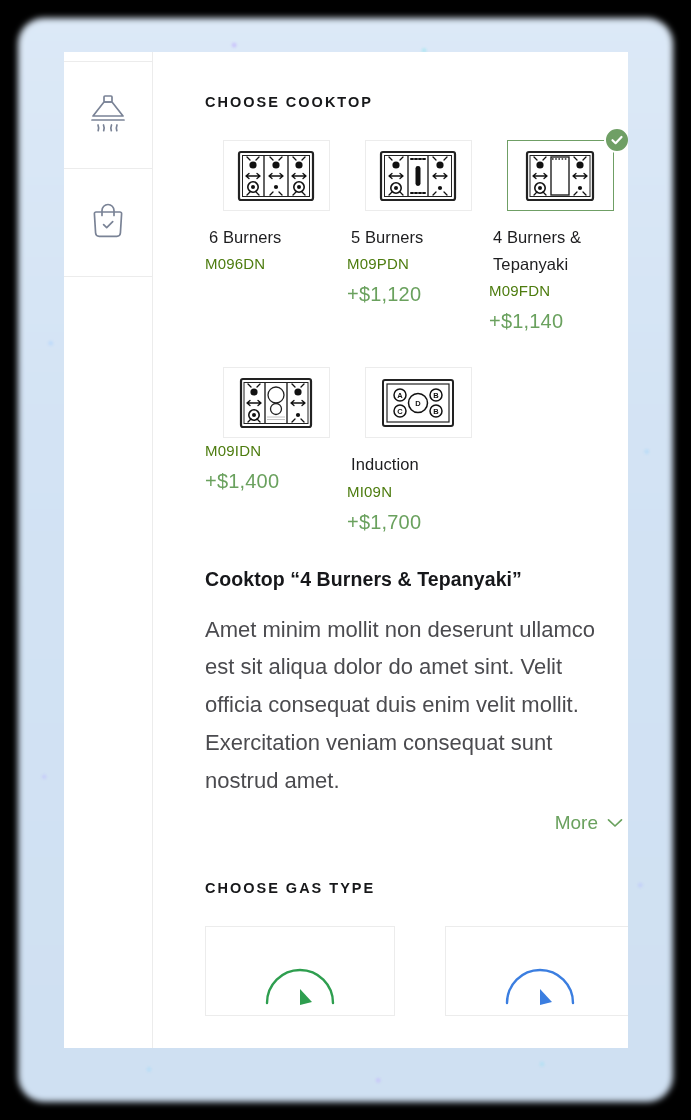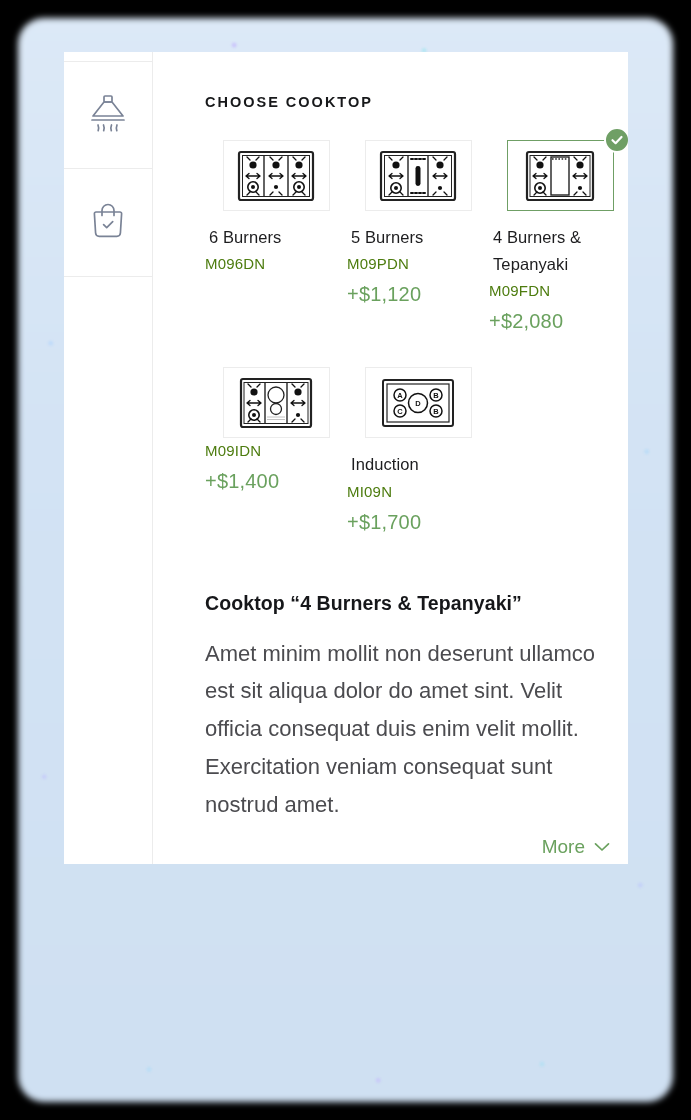--- a/index.html
+++ b/index.html
@@ -44,21 +44,21 @@
       radial-gradient(circle at 80% 96.5%, rgba(160,225,245,.45) 0 2px, transparent 3px);
     filter: blur(1.2px);
   }
 
   
   .page {
     position: absolute;
     left: 64px;
     top: 52px;
     width: 564px;
-    height: 812px;
+    height: 996px;
     background: #ffffff;
     overflow: hidden;
   }
 
   .page-inner {
     position: absolute;
     inset: 0;
     display: flex;
   }
 
@@ -159,39 +159,39 @@
     margin-top: 2px;
     font-size: 20px;
     line-height: 1.6;
     color: #6aa15e;
     letter-spacing: .2px;
   }
 
   .options.row2 { margin-top: 24px; }
 
   
-  .desc-block { margin-top: 48px; padding-right: 8px; }
+  .desc-block { margin-top: 24px; padding-right: 8px; }
   .desc-title {
     font-size: 19.5px;
     font-weight: bold;
     color: #16171a;
     letter-spacing: .1px;
   }
   .desc-body {
     margin-top: 20px;
     font-size: 22px;
     line-height: 1.72;
     color: #4b4b4f;
     max-width: 400px;
   }
   .more-row {
     margin-top: 12px;
     display: flex;
     justify-content: flex-end;
-    padding-right: 17px;
+    padding-right: 4px;
   }
   .more-link {
     display: inline-flex;
     align-items: center;
     gap: 9px;
     color: #6aa15e;
     font-size: 19px;
     cursor: pointer;
   }
 
@@ -349,21 +349,21 @@
               </svg>
             </div>
             <div class="check-badge">
               <svg width="14" height="14" viewBox="0 0 14 14" fill="none" stroke="#ffffff" stroke-width="2.2" stroke-linecap="round" stroke-linejoin="round">
                 <path d="M2.5 7.2 L5.6 10.2 L11.5 4"></path>
               </svg>
             </div>
           </div>
           <div class="opt-name">4 Burners &amp; Tepanyaki</div>
           <div class="opt-sku">M09FDN</div>
-          <div class="opt-price">+$2,080</div>
+          <div class="opt-price">+$1,140</div>
         </div>
 
       </div>
 
       <div class="options row2">
 
         <div class="option">
           <div class="thumb-wrap">
             <div class="thumb">
               <svg width="80" height="56" viewBox="0 0 80 56">

